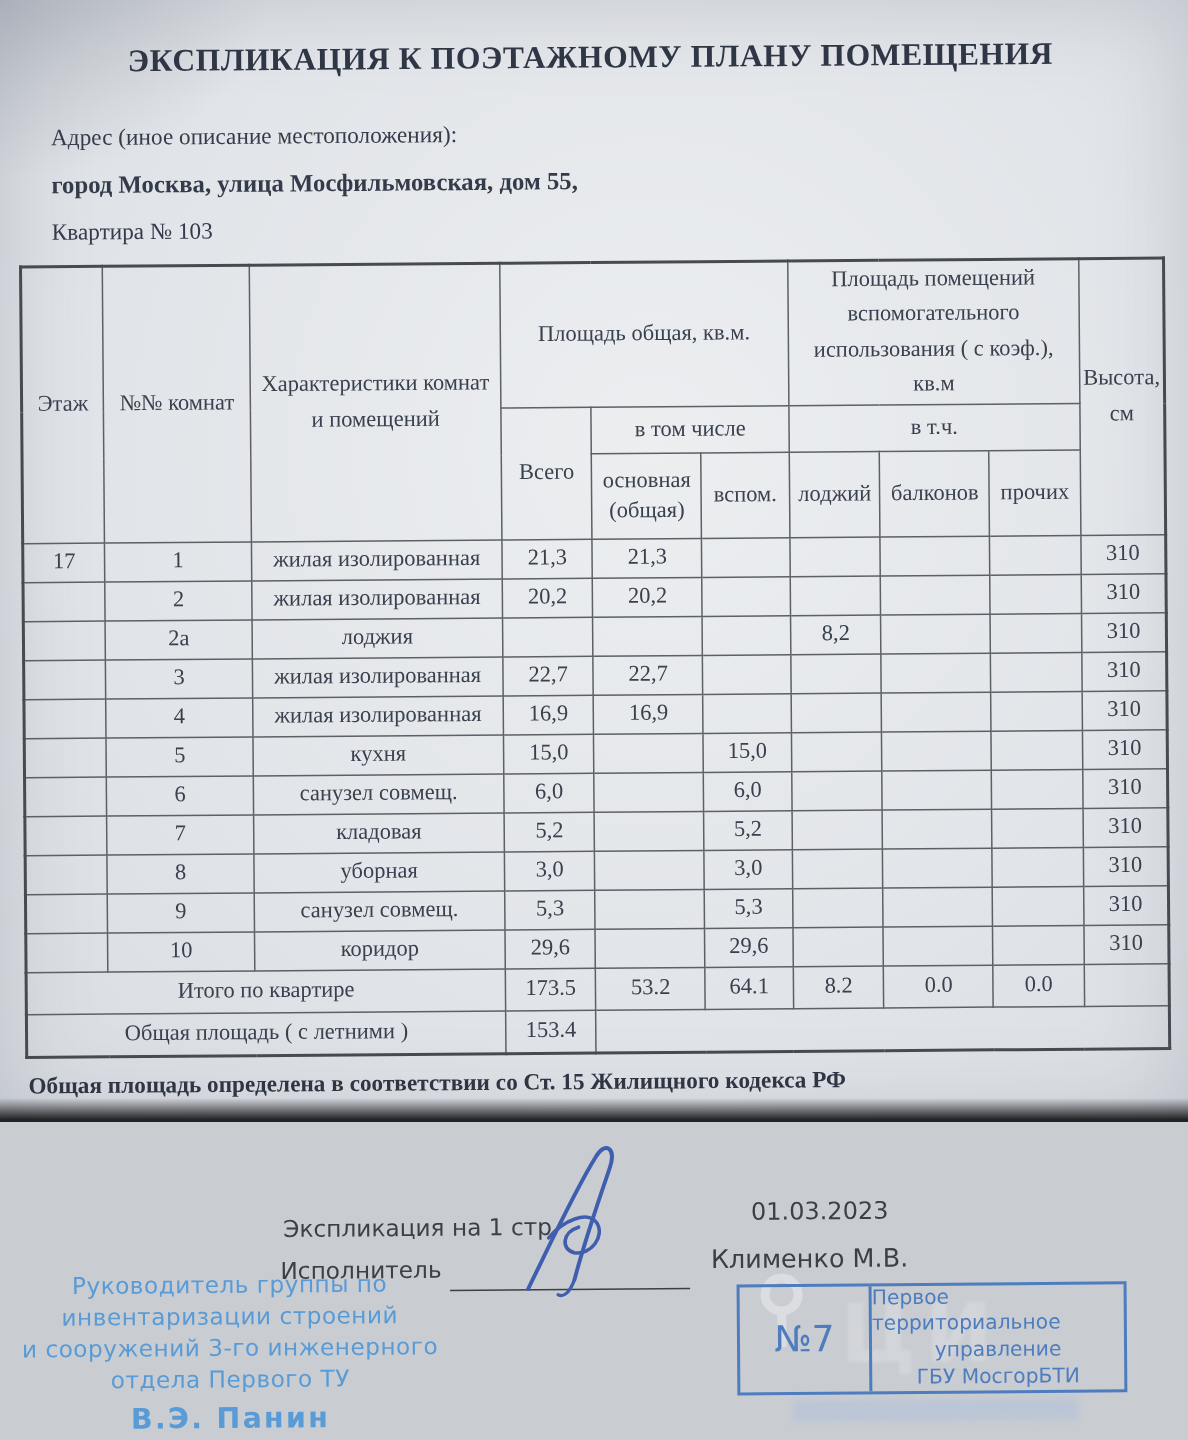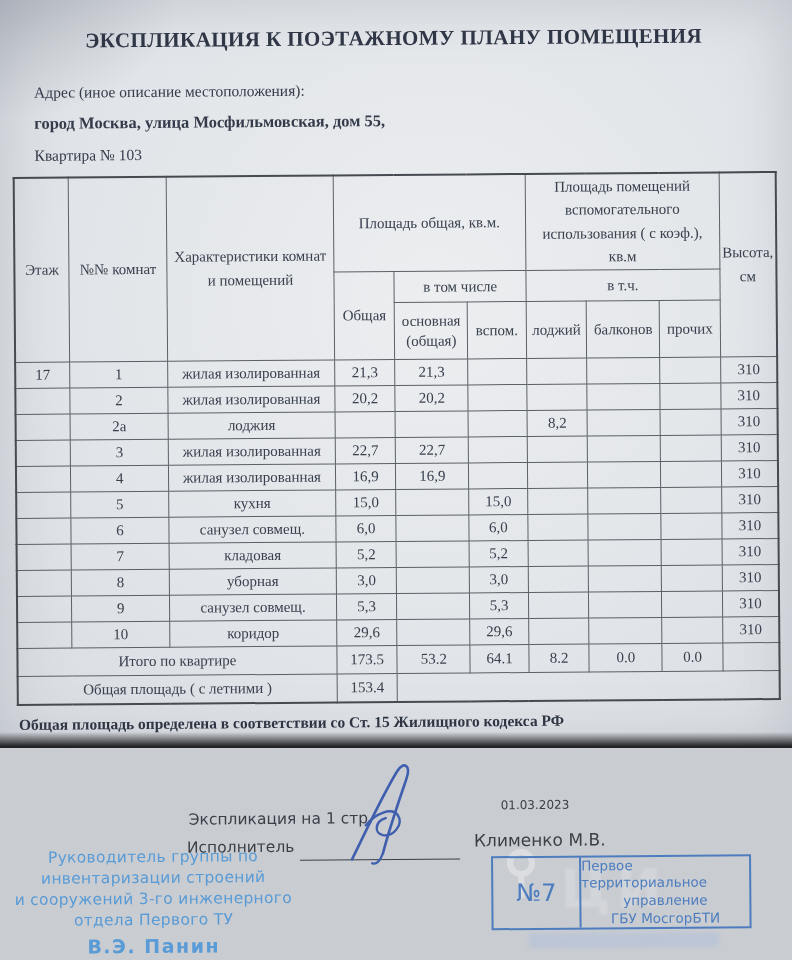--- a/index.html
+++ b/index.html
@@ -29,21 +29,21 @@
   thead tr.h-b th{height:28px;}
   thead tr.h-c th{height:54px;line-height:1.35;}
   tbody.rows td{height:23px;}
   tbody.sum td{height:25px;font-size:15px;}
   .two-line span{display:block;}
 
   .note{margin:10px 0 0 16px;font-size:15.5px;font-weight:bold;color:#2f3543;}
 
   .footer{position:relative;height:300px;font-family:"DejaVu Sans", sans-serif;color:#3a3f48;}
   .pages{position:absolute;left:185px;top:78px;font-size:15.5px;}
-  .date{position:absolute;left:497px;top:68px;font-size:12px;}
+  .date{position:absolute;left:497px;top:68px;font-size:16px;}
   .executor{position:absolute;left:183px;top:106px;font-size:15.5px;font-weight:400;}
   .sig-line{position:absolute;left:296px;top:128px;width:160px;border-bottom:1.6px solid #3a3f48;}
   .signature{position:absolute;left:334px;top:32px;}
   .exec-name{position:absolute;left:470px;top:100px;font-size:17px;}
 
   .approver{position:absolute;left:6px;top:114px;width:286px;text-align:center;
     color:#589bd6;font-size:15.5px;line-height:21px;font-weight:500;letter-spacing:0.3px;}
   .approver .name{margin-top:5px;font-size:19px;font-weight:bold;letter-spacing:1.5px;}
 
   .stamp{position:absolute;left:487px;top:126px;width:256px;height:70px;
@@ -93,21 +93,21 @@
           <th rowspan="3">№№ комнат</th>
           <th rowspan="3">Характеристики комнат и помещений</th>
           <th colspan="3">Площадь общая, кв.м.</th>
           <th colspan="3">Площадь помещений вспомогательного использования ( с коэф.), кв.м</th>
           <th rowspan="3" class="two-line">
             <span>Высота,</span>
             <span>см</span>
           </th>
         </tr>
         <tr class="h-b">
-          <th rowspan="2">Общая</th>
+          <th rowspan="2">Всего</th>
           <th colspan="2">в том числе</th>
           <th colspan="3">в т.ч.</th>
         </tr>
         <tr class="h-c">
           <th class="two-line">
             <span>основная</span>
             <span>(общая)</span>
           </th>
           <th>вспом.</th>
           <th>лоджий</th>

